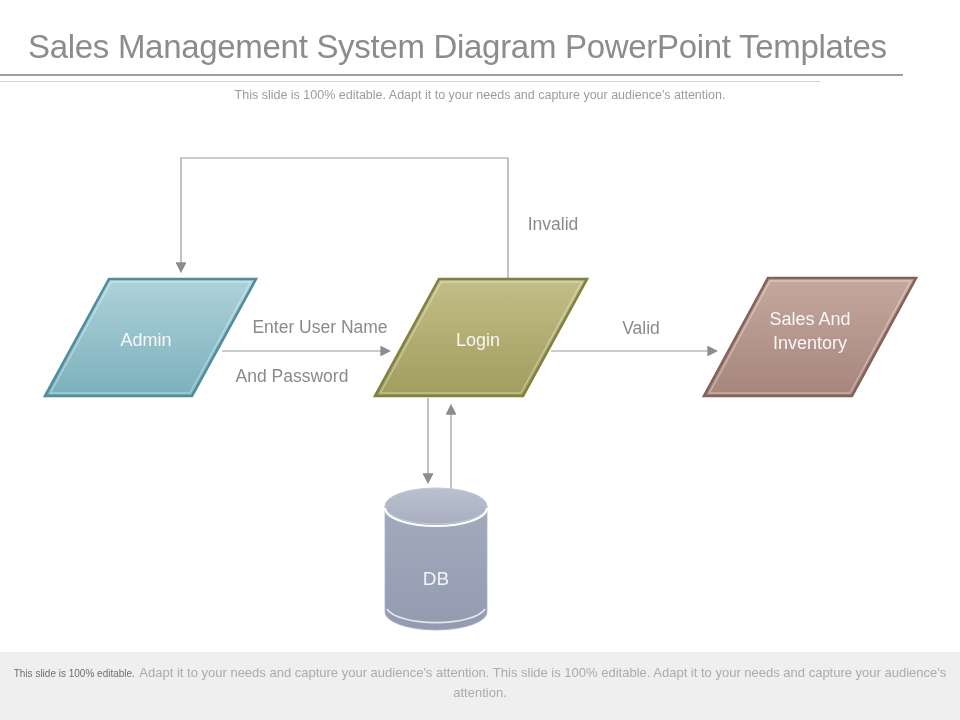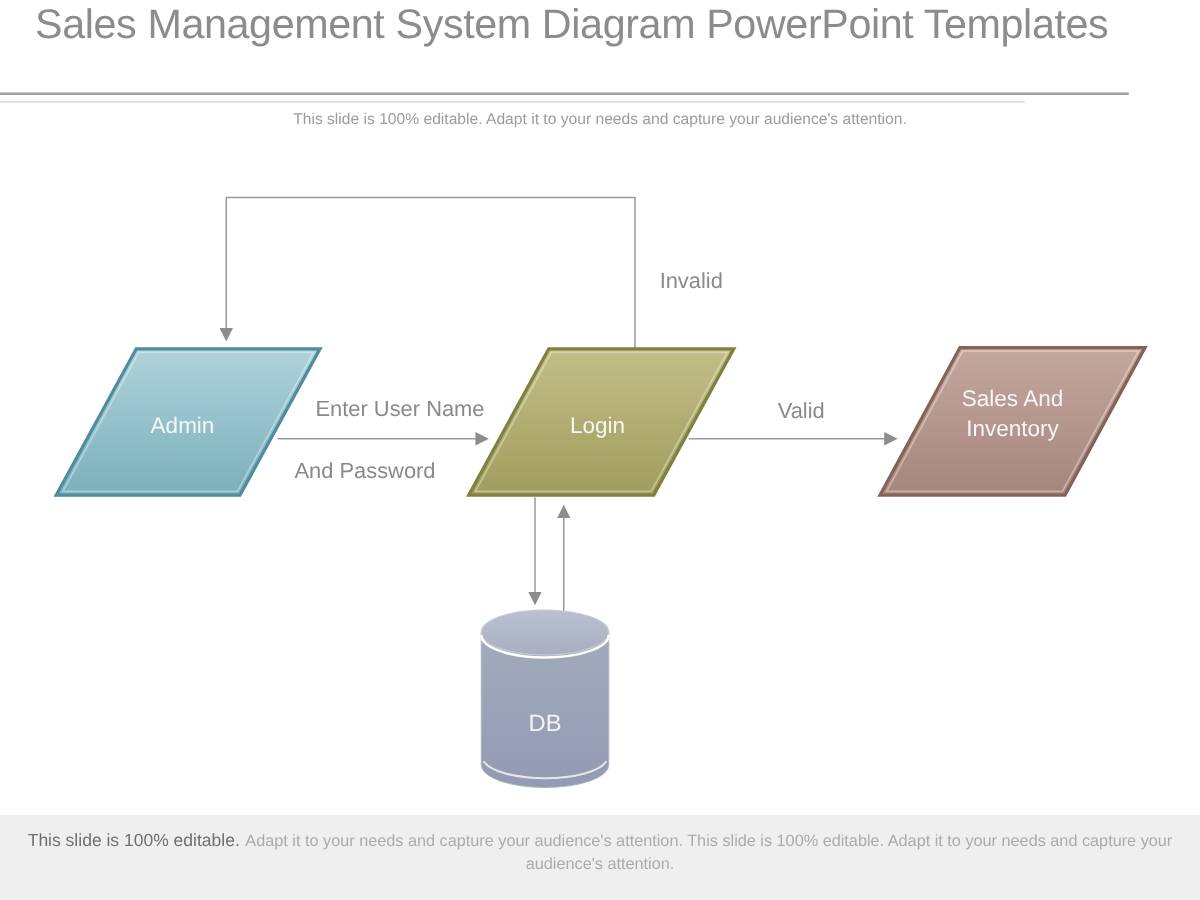--- a/index.html
+++ b/index.html
@@ -6,21 +6,21 @@
   html, body { width: 960px; height: 720px; }
   body {
     font-family: "Liberation Sans", sans-serif;
     background: #ffffff;
     overflow: hidden;
   }
   .slide { position: relative; width: 960px; height: 720px; background: #ffffff; }
 
   
   .title {
-    position: absolute; left: 28px; top: 0;
+    position: absolute; left: 28px; top: 28px;
     font-size: 33px; font-weight: 400; color: #8c8c8c;
     letter-spacing: -0.3px; white-space: nowrap;
   }
   .rule-dark  { position: absolute; left: 0; top: 74px; width: 903px; height: 2px; background: #9d9d9d; }
   .rule-light { position: absolute; left: 0; top: 81px; width: 820px; height: 1px; background: #d2d2d2; }
   .subtitle {
     position: absolute; left: 0; top: 88px; width: 960px;
     text-align: center; font-size: 12.5px; color: #9c9c9c;
   }
 
@@ -31,21 +31,21 @@
   .db-label   { font-size: 19px; fill: #f2f4f7; }
   .connector  { stroke: #9a9a9a; stroke-width: 1.2; fill: none; }
   .bevel      { fill: none; stroke: #ffffff; stroke-opacity: 0.35; stroke-width: 1.5; }
 
   
   .footer {
     position: absolute; left: 0; top: 652px; width: 960px; height: 68px;
     background: #efefef; text-align: center; padding: 11px 12px 0 12px;
     line-height: 18px;
   }
-  .footer-lead { font-size: 14px; color: #6f6f6f; }
+  .footer-lead { font-size: 10px; color: #6f6f6f; }
   .footer-rest { font-size: 13px; color: #ababab; }
 </style>
 </head>
 <body>
 
 <div class="slide">
 
   <div class="title">Sales Management System Diagram PowerPoint Templates</div>
   <div class="rule-dark"></div>
   <div class="rule-light"></div>

